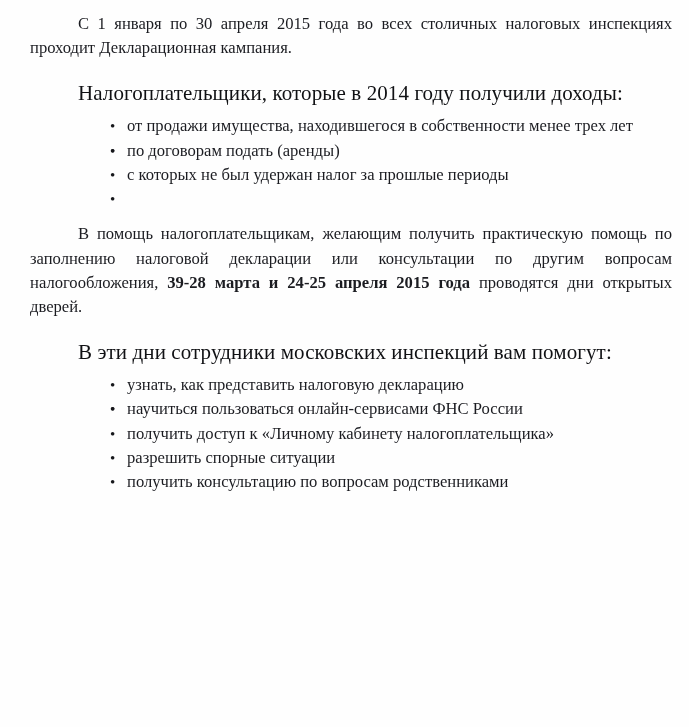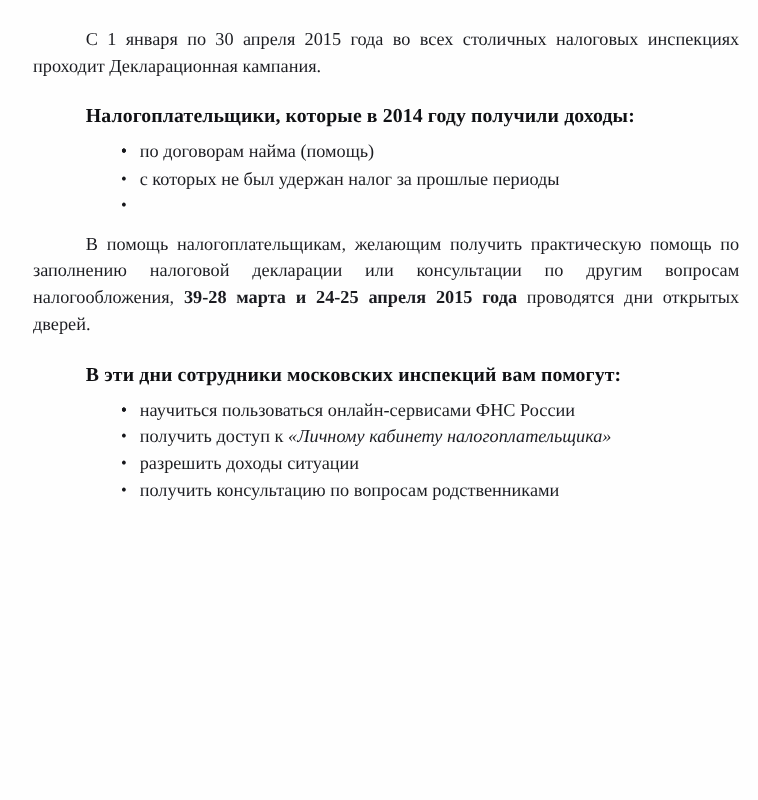--- a/index.html
+++ b/index.html
@@ -14,36 +14,36 @@
     overflow: hidden;
     font-family: "Liberation Serif", "DejaVu Serif", serif;
     color: #17181c;
     -webkit-font-smoothing: antialiased;
   }
   .page {
     position: relative;
     width: 689px;
     height: 727px;
     box-sizing: border-box;
-    padding: 24px 17px 0 30px;
+    padding: 12px 17px 0 30px;
     background: #fefefe;
   }
   p.para {
     margin: 0;
     font-size: 16.6px;
     line-height: 24.2px;
     text-align: justify;
     text-indent: 48px;
     color: #1b1c21;
   }
   h3.heading {
     margin: 0;
-    font-size: 18px;
+    font-size: 21px;
     line-height: 24px;
-    font-weight: bold;
+    font-weight: normal;
     text-indent: 48px;
     text-align: left;
     color: #101114;
     letter-spacing: 0.1px;
   }
   ul.bullets {
     margin: 0;
     padding: 0;
     list-style: none;
   }
@@ -63,45 +63,46 @@
     font-size: 15px;
     line-height: 24.3px;
     color: #16171b;
   }
   
   .gap-sm { height: 9px; }
   .gap-lg { height: 21px; }
   .gap-xl { height: 26px; }
 
   .bold { font-weight: bold; }
-  .ital { font-style: italic; }
+  .ital { }
 </style>
 </head>
 <body>
 
 <div class="page">
 
   <p class="para">С 1 января по 30 апреля 2015 года во всех столичных налоговых инспекциях проходит Декларационная кампания.</p>
 
   <div class="gap-lg"></div>
 
   <h3 class="heading">Налогоплательщики, которые в 2014 году получили доходы:</h3>
 
   <div class="gap-sm"></div>
 
   <ul class="bullets">
     <li>
       <span class="dot">•</span>
+      <span>от продажи имущества, находившегося в собственности менее трех лет</span>
     </li>
     <li>
       <span class="dot">•</span>
     </li>
     <li>
       <span class="dot">•</span>
-      <span>по договорам найма (помощь)</span>
+      <span>по договорам подать (аренды)</span>
     </li>
     <li>
       <span class="dot">•</span>
       <span>с которых не был удержан налог за прошлые периоды</span>
     </li>
     <li>
       <span class="dot">•</span>
     </li>
   </ul>
 
@@ -114,34 +115,35 @@
 
   <div class="gap-lg"></div>
 
   <h3 class="heading">В эти дни сотрудники московских инспекций вам помогут:</h3>
 
   <div class="gap-sm"></div>
 
   <ul class="bullets">
     <li>
       <span class="dot">•</span>
+      <span>узнать, как представить налоговую декларацию</span>
     </li>
     <li>
       <span class="dot">•</span>
     </li>
     <li>
       <span class="dot">•</span>
       <span>научиться пользоваться онлайн-сервисами ФНС России</span>
     </li>
     <li>
       <span class="dot">•</span><span>получить доступ к </span><span class="ital">«Личному кабинету налогоплательщика»</span>
     </li>
     <li>
       <span class="dot">•</span>
-      <span>разрешить доходы ситуации</span>
+      <span>разрешить спорные ситуации</span>
     </li>
     <li>
       <span class="dot">•</span>
       <span>получить консультацию по вопросам родственниками</span>
     </li>
   </ul>
 
   <div class="gap-xl"></div>
 
 

